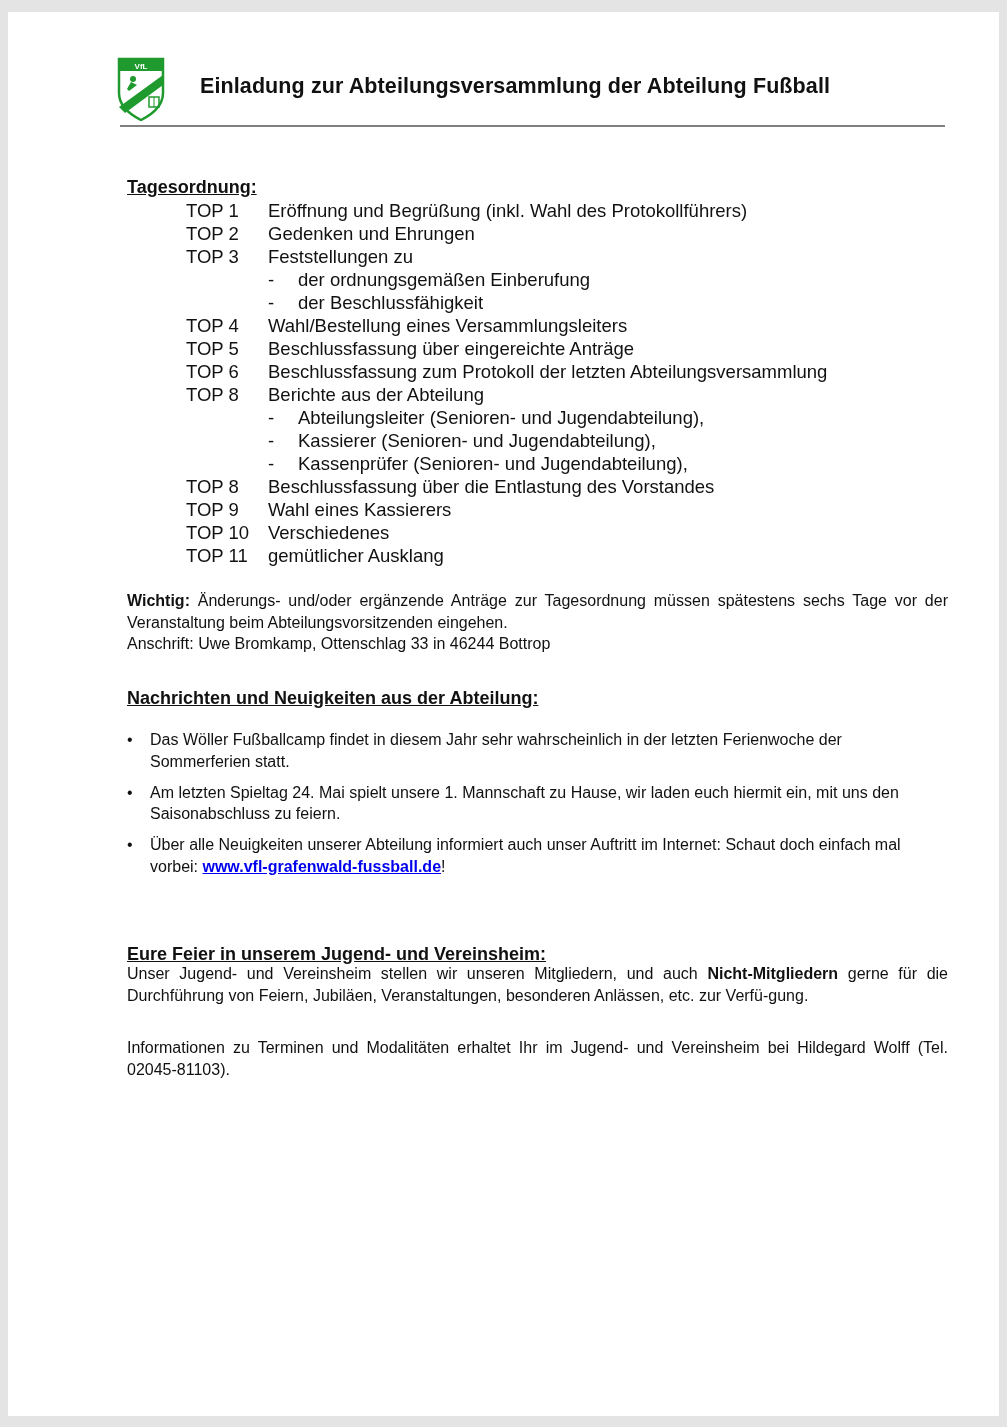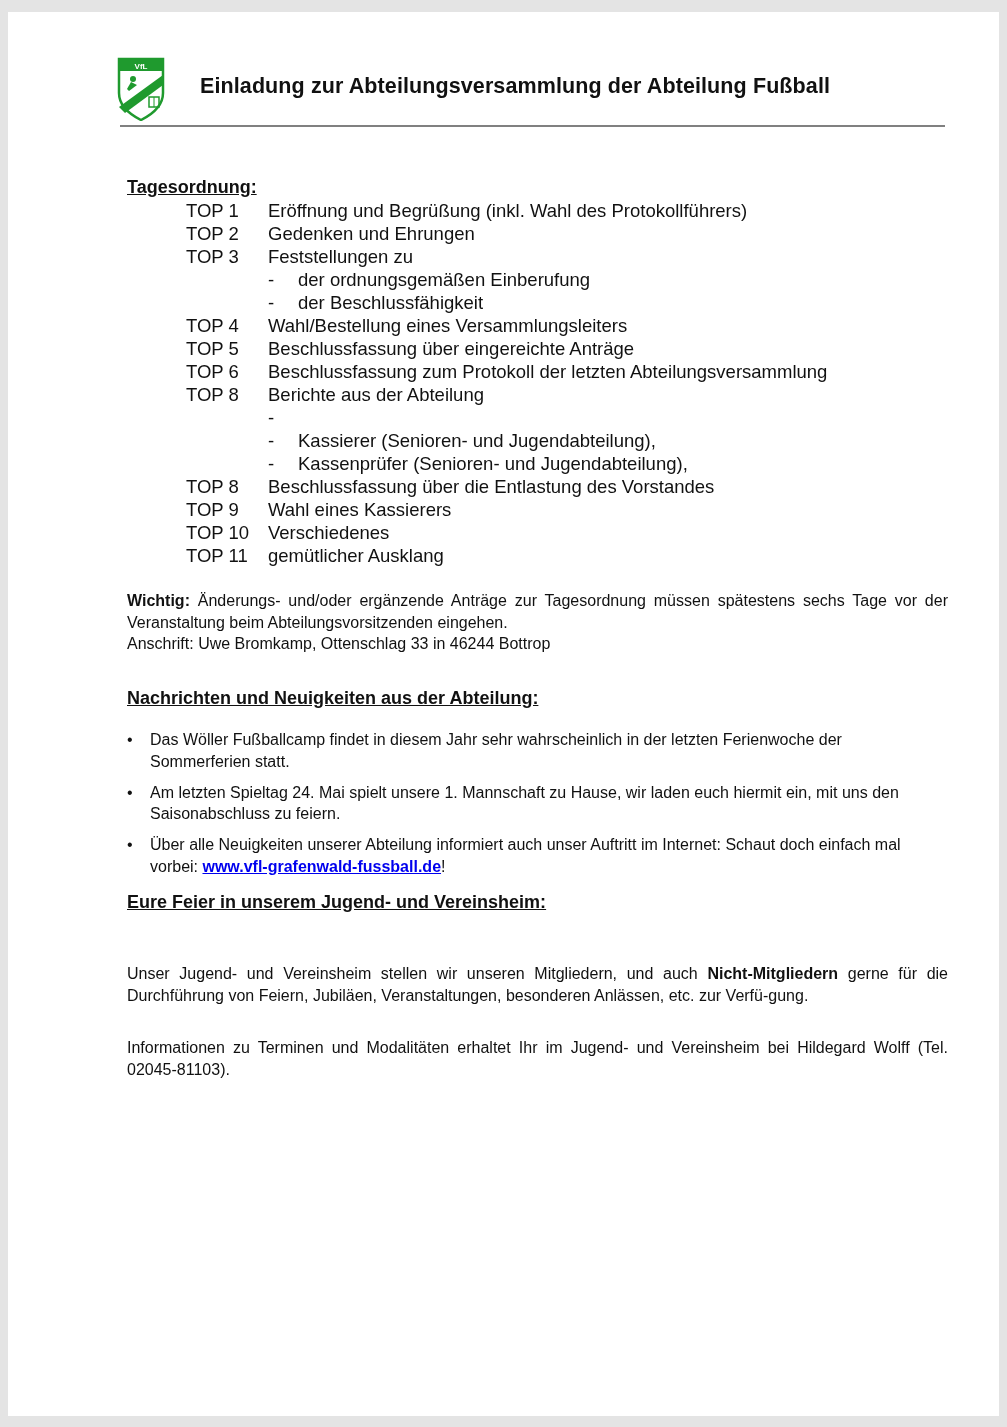--- a/index.html
+++ b/index.html
@@ -126,20 +126,21 @@
     <div class="row">
       <span class="num">TOP 6</span>
       <span>Beschlussfassung zum Protokoll der letzten Abteilungsversammlung</span>
     </div>
     <div class="row">
       <span class="num">TOP 8</span>
       <span>Berichte aus der Abteilung</span>
     </div>
     <div class="sub">
       <span class="dash">-</span>
+      <span>Abteilungsleiter (Senioren- und Jugendabteilung),</span>
     </div>
     <div class="sub">
       <span class="dash">-</span>
       <span>Kassierer (Senioren- und Jugendabteilung),</span>
     </div>
     <div class="sub">
       <span class="dash">-</span>
       <span>Kassenprüfer (Senioren- und Jugendabteilung),</span>
     </div>
     <div class="row">
@@ -174,17 +175,17 @@
   <li>
     <span class="bul">•</span>
     <span>Am letzten Spieltag 24. Mai spielt unsere 1. Mannschaft zu Hause, wir laden euch hiermit ein, mit uns den Saisonabschluss zu feiern.</span>
   </li>
   <li>
     <span class="bul">•</span>
     <span>Über alle Neuigkeiten unserer Abteilung informiert auch unser Auftritt im Internet: Schaut doch einfach mal vorbei: </span><a>www.vfl-grafenwald-fussball.de</a><span>!</span>
   </li>
 </ul>
 
-<div class="h" style="top:892px;text-align:right;">Eure Feier in unserem Jugend- und Vereinsheim:</div>
+<div class="h" style="top:944px;text-align:right;">Eure Feier in unserem Jugend- und Vereinsheim:</div>
 <div class="para" style="top:963px;">
   <span>Unser Jugend- und Vereinsheim stellen wir unseren Mitgliedern, und auch </span><b class="strong">Nicht-Mitgliedern</b><span> gerne für die Durchführung von Feiern, Jubiläen, Veranstaltungen, besonderen Anlässen, etc. zur Verfü-gung.</span>
 </div>
 <div class="para" style="top:1037px;">Informationen zu Terminen und Modalitäten erhaltet Ihr im Jugend- und Vereinsheim bei Hildegard Wolff (Tel. 02045-81103).</div>
 
 </body></html>

